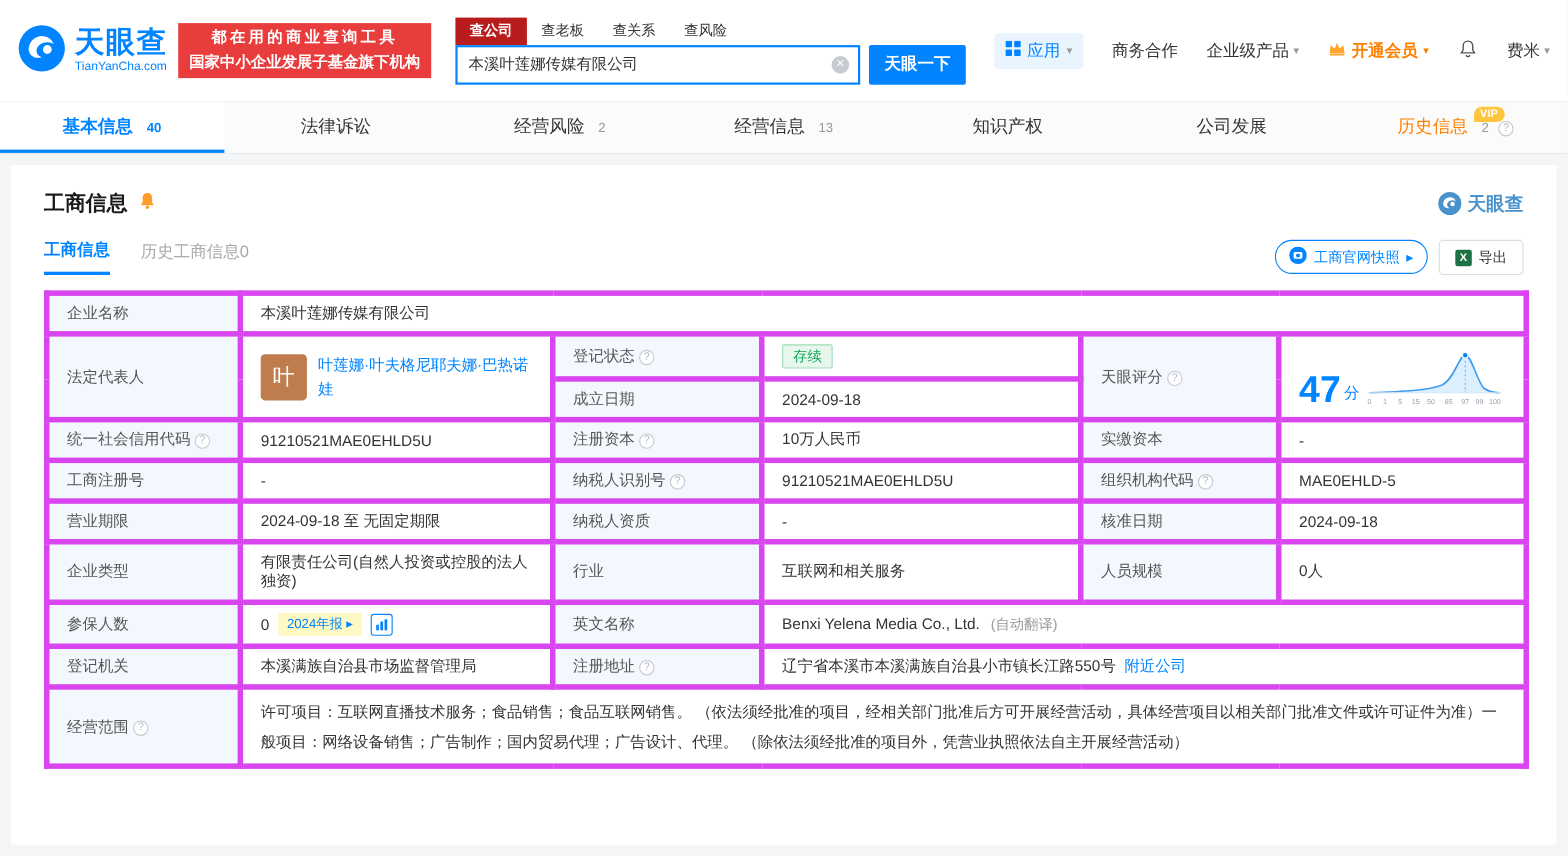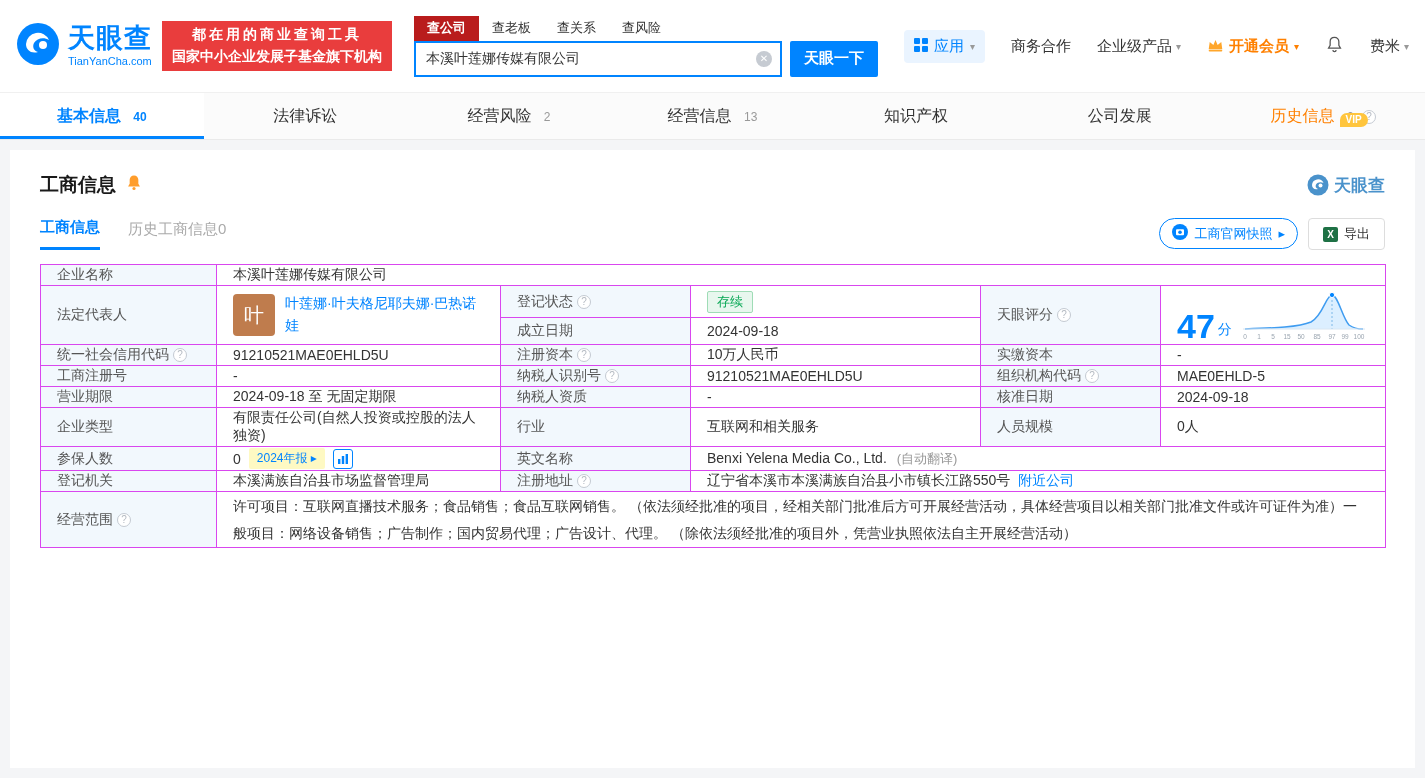--- a/index.html
+++ b/index.html
@@ -38,21 +38,21 @@
   .vip-link .caret { color:#ff8000; }
 
   
   .main-tabs { background:#fbfbfb; border-top:1px solid #f0f0f0; border-bottom:1px solid #eaeaea;
     height:48px; display:flex; }
   .mtab { flex:1; text-align:center; line-height:46px; font-size:16px; color:#333; cursor:pointer; position:relative; }
   .mtab .cnt { font-size:12px; color:#999; margin-left:8px; }
   .mtab.active { color:#0084ff; font-weight:bold; border-bottom:3px solid #0084ff; background:#fff; }
   .mtab.active .cnt { color:#0084ff; }
   .mtab.orange { color:#ff8000; }
-  .viptag { position:absolute; top:20px; left:58%; background:#ffc53d; color:#fff; font-size:10px;
+  .viptag { position:absolute; top:4px; left:58%; background:#ffc53d; color:#fff; font-size:10px;
     font-weight:bold; padding:1px 6px; border-radius:7px 7px 7px 0; line-height:12px; }
   .q { display:inline-block; width:14px; height:14px; border:1px solid #c4cad2; border-radius:50%;
     color:#b4bac2; font-size:10px; line-height:12px; text-align:center; margin-left:4px;
     font-style:normal; vertical-align:1px; cursor:pointer; background:#fff; }
 
   
   .card { margin:10px; background:#fff; padding:22px 30px 30px; height:618px; }
   .sec-head { display:flex; align-items:center; }
   .sec-title { font-size:19px; font-weight:bold; color:#1a1a1a; }
   .sec-bell { margin-left:8px; cursor:pointer; }
@@ -66,21 +66,21 @@
   .subtab-actions { margin-left:auto; display:flex; gap:10px; align-items:flex-start; }
   .btn-snapshot { display:flex; align-items:center; gap:6px; border:1px solid #0084ff; color:#0084ff;
     border-radius:16px; padding:5px 12px; font-size:13px; background:#fff; cursor:pointer; }
   .btn-export { display:flex; align-items:center; gap:6px; border:1px solid #ddd; color:#333;
     border-radius:4px; padding:6px 14px; font-size:13px; background:#fff; cursor:pointer; }
   .xls-ic { width:15px; height:15px; background:#1e7145; color:#fff; font-size:10px; font-weight:bold;
     line-height:15px; text-align:center; border-radius:2px; }
 
   
   table.info { width:100%; border-collapse:collapse; margin-top:14px; font-size:14px; table-layout:fixed; }
-  table.info td { border:1px solid #d946ef; padding:1px 16px; vertical-align:middle; }
+  table.info td { border:5px solid #d946ef; padding:7px 16px; vertical-align:middle; }
   td.lbl { background:#f2f8fd; color:#555; }
   td.val { background:#fff; color:#333; }
   .blue-link { color:#0084ff; cursor:pointer; }
   .rep-cell { display:flex; align-items:center; gap:10px; }
   .avatar { width:42px; height:42px; background:#bf7c4d; color:#fff; font-size:20px; border-radius:4px;
     display:flex; align-items:center; justify-content:center; flex-shrink:0; cursor:pointer; }
   .rep-name { line-height:1.55; }
   .badge-green { display:inline-block; background:#e8f7ee; border:1px solid #9fdcb6; color:#0ba957;
     font-size:13px; padding:1px 9px; border-radius:2px; }
   .score-cell { display:flex; align-items:flex-end; justify-content:space-between; }

